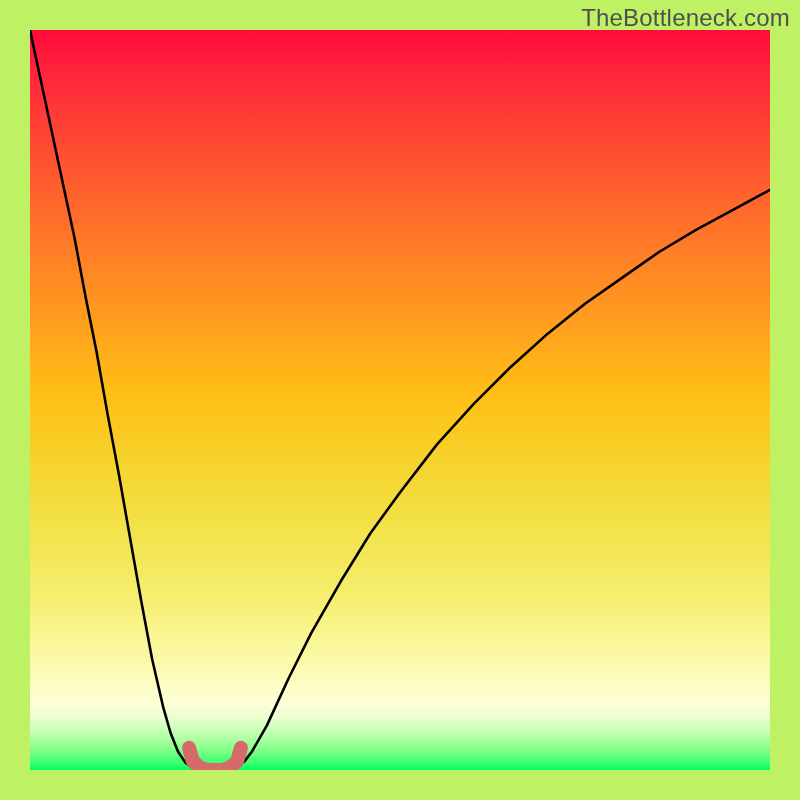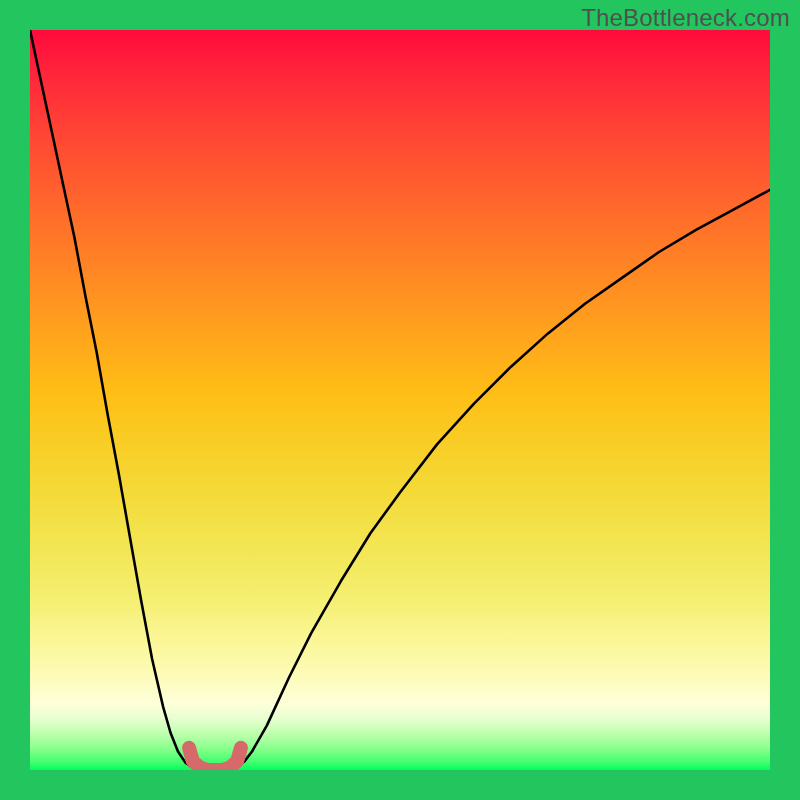--- a/index.html
+++ b/index.html
@@ -7,21 +7,21 @@
     padding: 0;
     width: 800px;
     height: 800px;
     background: #000;
     overflow: hidden;
   }
   .chart-container {
     position: relative;
     width: 800px;
     height: 800px;
-    background: #22c55e;
+    background: #bef264;
   }
   .plot-area {
     position: absolute;
     left: 30px;
     top: 30px;
     width: 740px;
     height: 740px;
     background: linear-gradient(to bottom,
       #ff0a3c 0%,
       #ff2a3a 7%,

